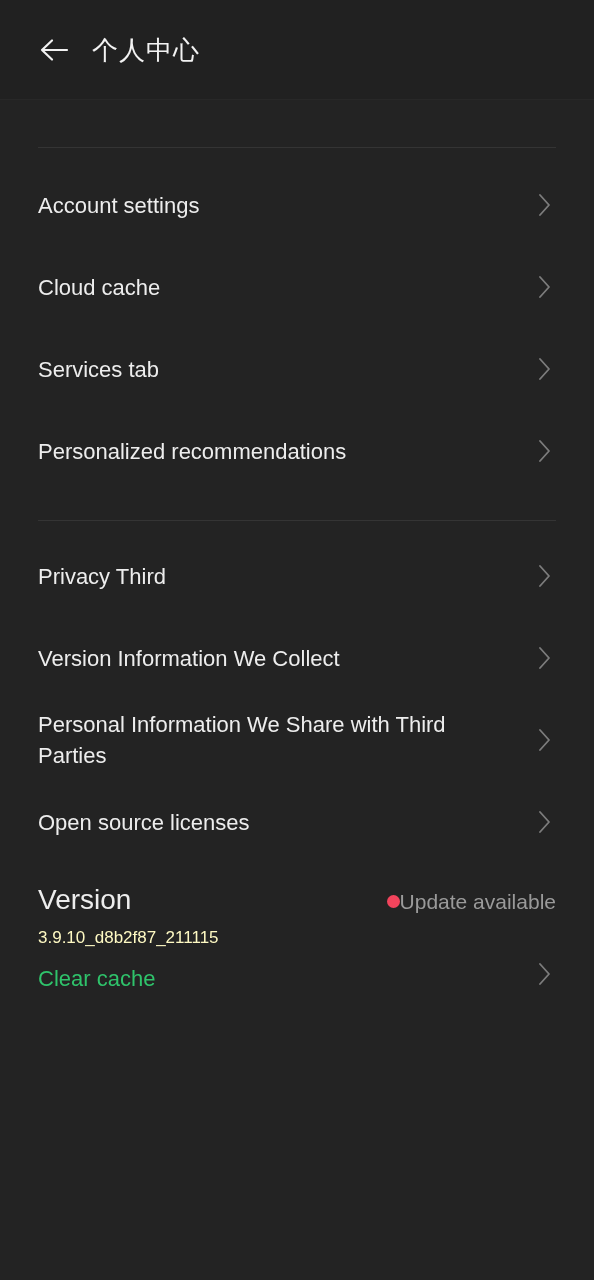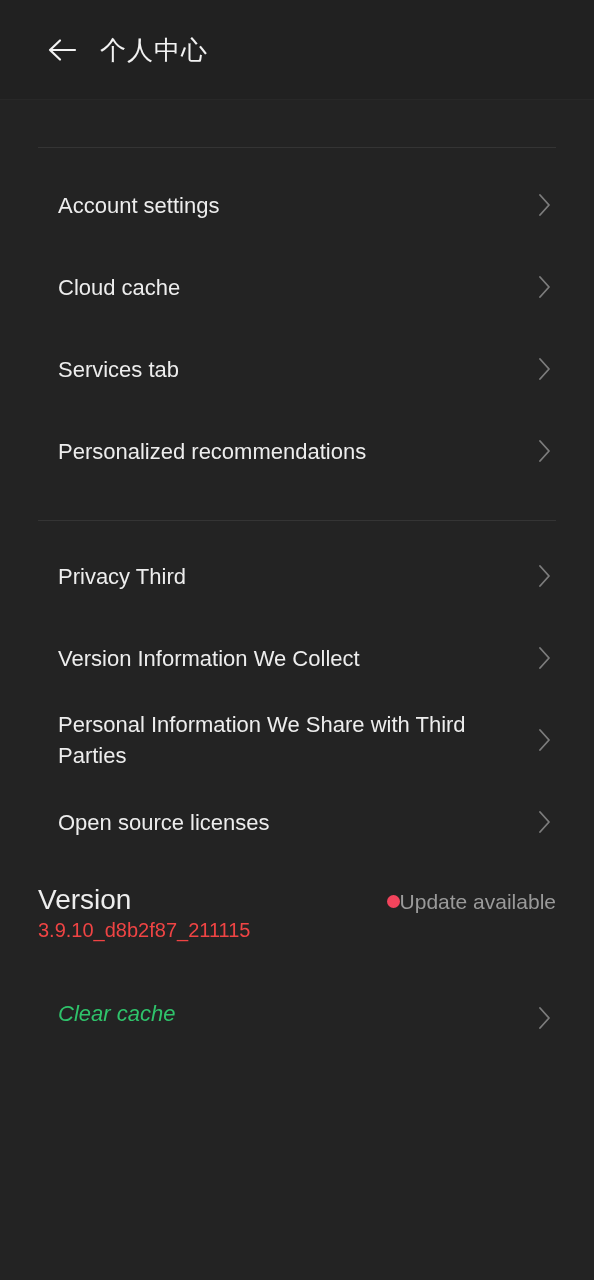--- a/index.html
+++ b/index.html
@@ -10,21 +10,21 @@
     -webkit-font-smoothing:antialiased;
     overflow:hidden;
   }
   .screen { width:594px; height:1280px; position:relative; background:#232323; }
 
   
   .appbar {
     height:100px;
     background:#212121;
     display:flex; align-items:center;
-    padding-left:40px;
+    padding-left:32px;
     border-bottom:1px solid #282828;
   }
   .back-btn {
     width:44px; height:44px;
     display:flex; align-items:center; justify-content:center;
     flex:0 0 auto;
     cursor:pointer;
   }
   .back-btn svg { display:block; }
   .appbar-title {
@@ -45,21 +45,21 @@
   }
   .divider.top { margin-top:47px; }
   .divider.mid { margin-top:28px; }
 
   .row {
     position:relative;
     min-height:82px;
     display:flex;
     align-items:center;
     justify-content:space-between;
-    padding:0 38px 0 58px;
+    padding:0 38px 0 38px;
     cursor:pointer;
   }
   .row-label {
     color:#ededed;
     font-size:22px;
     line-height:31px;
     max-width:430px;
   }
   .row-label.accent { color:#2fc36b; }
   .chev {
@@ -82,43 +82,43 @@
     align-items:flex-start;
     justify-content:space-between;
   }
   .version-left { display:flex; flex-direction:column; }
   .version-title {
     color:#ededed;
     font-size:28px;
     line-height:30px;
   }
   .version-code {
-    color:#ef4444;
-    font-size:20px;
+    color:#fef9c3;
+    font-size:17px;
     line-height:30px;
-    margin-top:0;
+    margin-top:8px;
   }
   .version-right {
     display:flex;
     align-items:center;
     margin-top:6px;
   }
   .dot {
     width:13px; height:13px;
     border-radius:50%;
     background:#f2445c;
     flex:0 0 auto;
   }
   .update-text {
     color:#9a9a9a;
     font-size:21px;
     line-height:1;
   }
 
-  .clear-row { min-height:74px; align-items:flex-end;font-style:italic; }
+  .clear-row { min-height:74px; align-items:flex-start; }
 </style>
 </head>
 <body>
 
 <div class="screen">
 
   <div class="appbar">
     <div class="back-btn">
       <span>
         <svg width="30" height="26" viewBox="0 0 30 26" fill="none">

